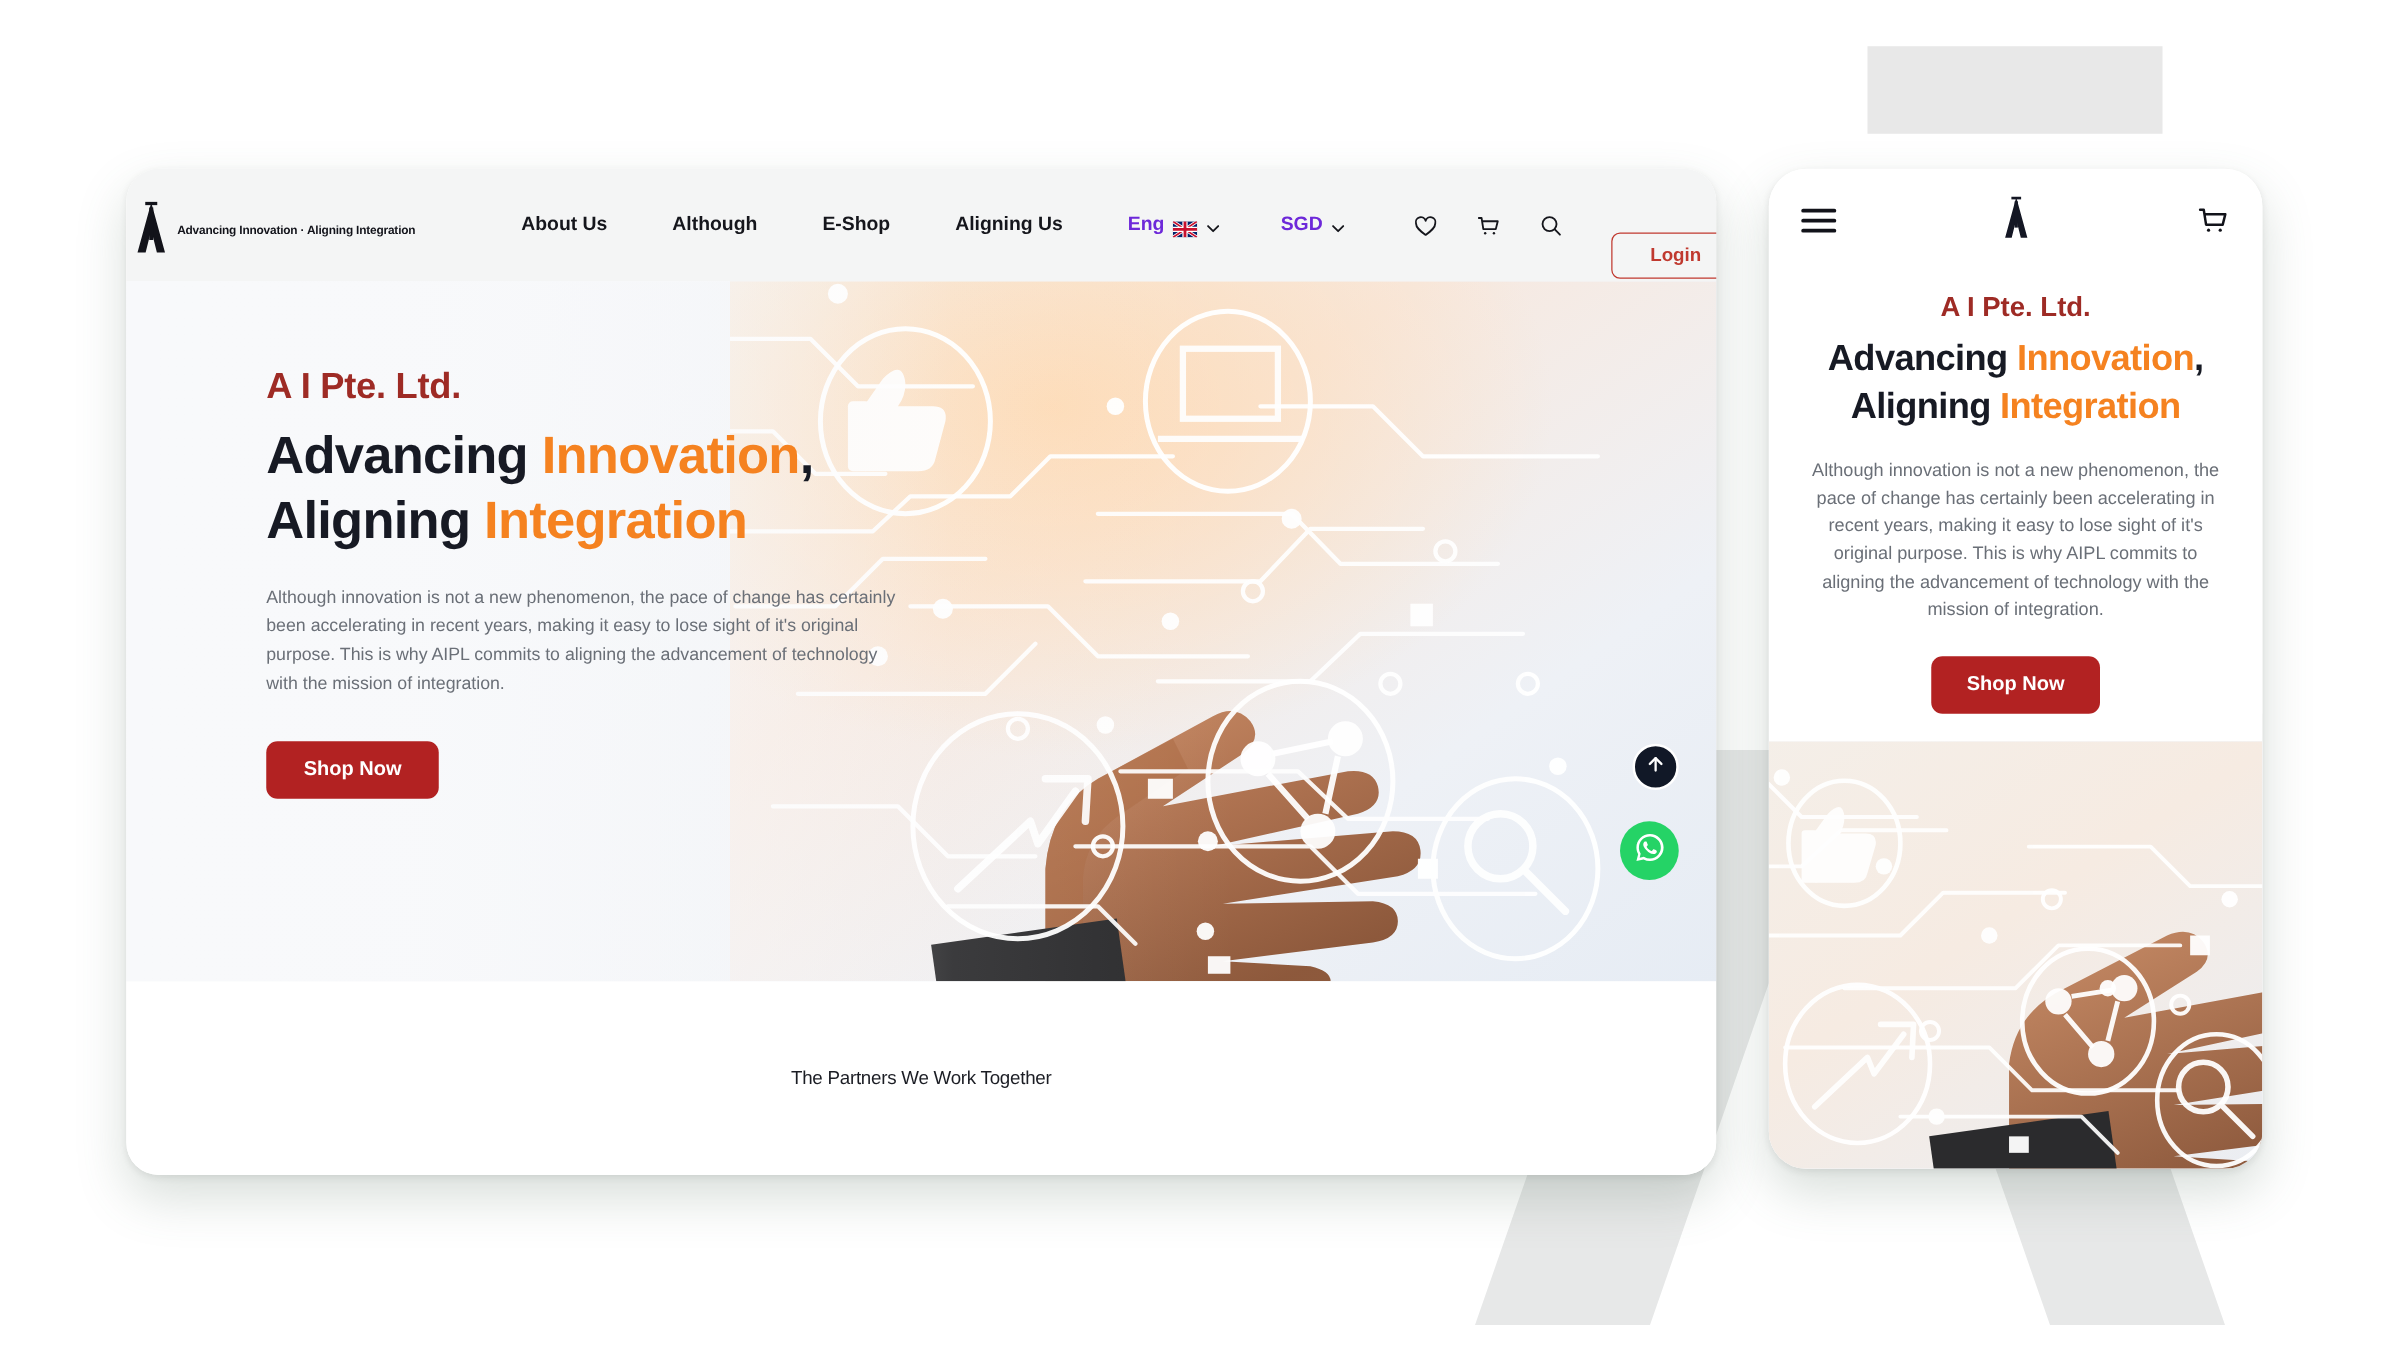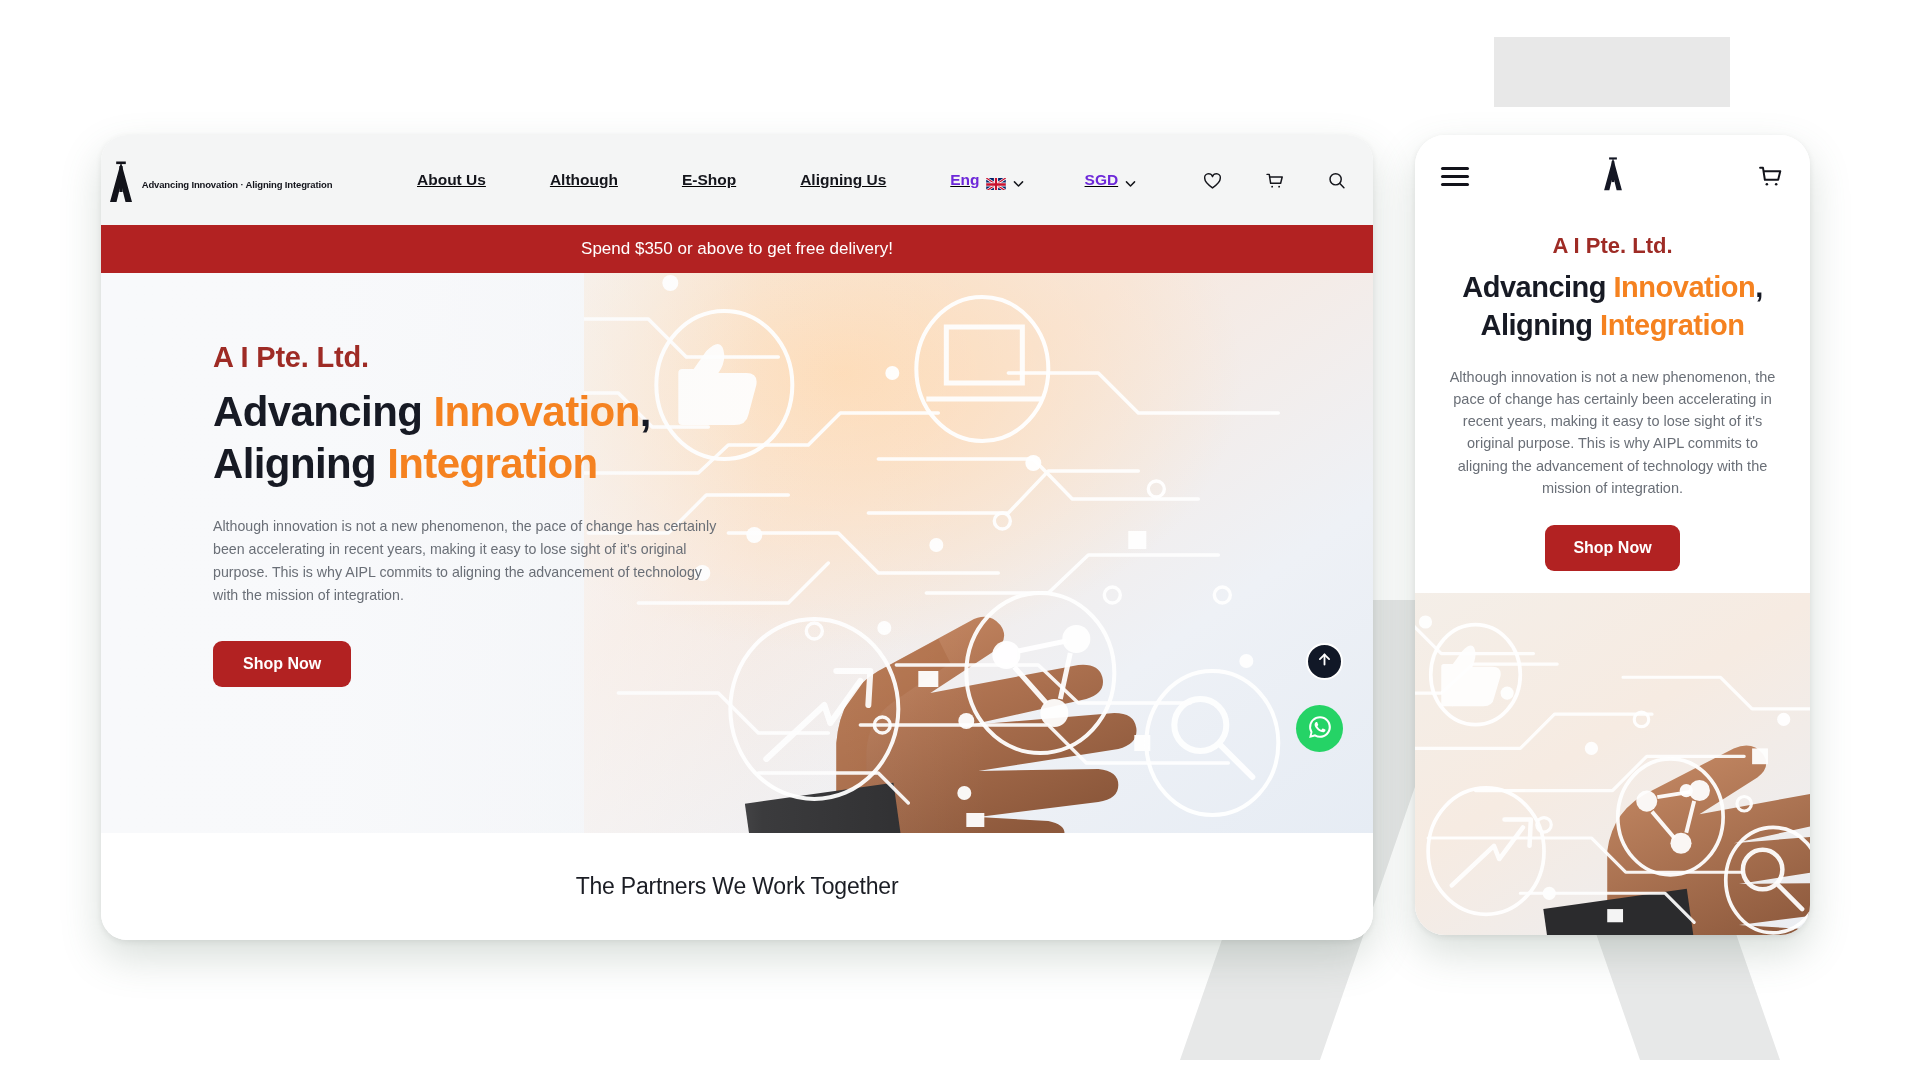--- a/index.html
+++ b/index.html
@@ -82,24 +82,23 @@
     font-weight: bold;
     color: #12131a;
     letter-spacing: -0.15px;
     white-space: nowrap;
     font-family: "Liberation Sans", sans-serif;
   }
 
   .d-nav {
     display: flex;
     align-items: center;
-    gap: 16px;
+    gap: 4px;
     flex: 1 1 auto;
     padding-left: 86px;
-    text-decoration: underline;
   }
   .nav-link {
     font-size: 15.5px;
     font-weight: bold;
     color: #15161c;
     margin-right: 48px;
     white-space: nowrap;
     cursor: pointer;
   }
   .nav-select {
@@ -241,21 +240,21 @@
 
   
   .partners {
     flex: 1 1 auto;
     background: #ffffff;
     display: flex;
     align-items: center;
     justify-content: center;
   }
   .partners-title {
-    font-size: 23px;
+    font-size: 15px;
     color: #1b1d24;
     letter-spacing: -0.2px;
   }
 
   
   .phone {
     position: absolute;
     left: 1415px;
     top: 135px;
     width: 395px;
@@ -402,23 +401,20 @@
           <svg viewBox="0 0 24 24" fill="none" stroke="#15161c" stroke-width="1.7">
               <circle cx="11" cy="10.6" r="6.4"></circle>
               <path d="M15.8 15.4 L20.5 20.3" stroke-linecap="round"></path>
             </svg>
         </span>
       </nav>
 
       <button class="login-btn">Login</button>
     </div>
 
-    <div class="promo-bar">
-      <span>Spend $350 or above to get free delivery!</span>
-    </div>
 
     <div class="d-hero">
 
       <div class="hero-art">
         <svg viewBox="0 0 800 560" preserveAspectRatio="xMidYMid slice">
           <defs>
             <linearGradient id="bgw" x1="0" y1="0" x2="1" y2="1">
               <stop offset="0%" stop-color="#f3eee9"></stop>
               <stop offset="35%" stop-color="#f7e9e0"></stop>
               <stop offset="70%" stop-color="#eef1f6"></stop>

